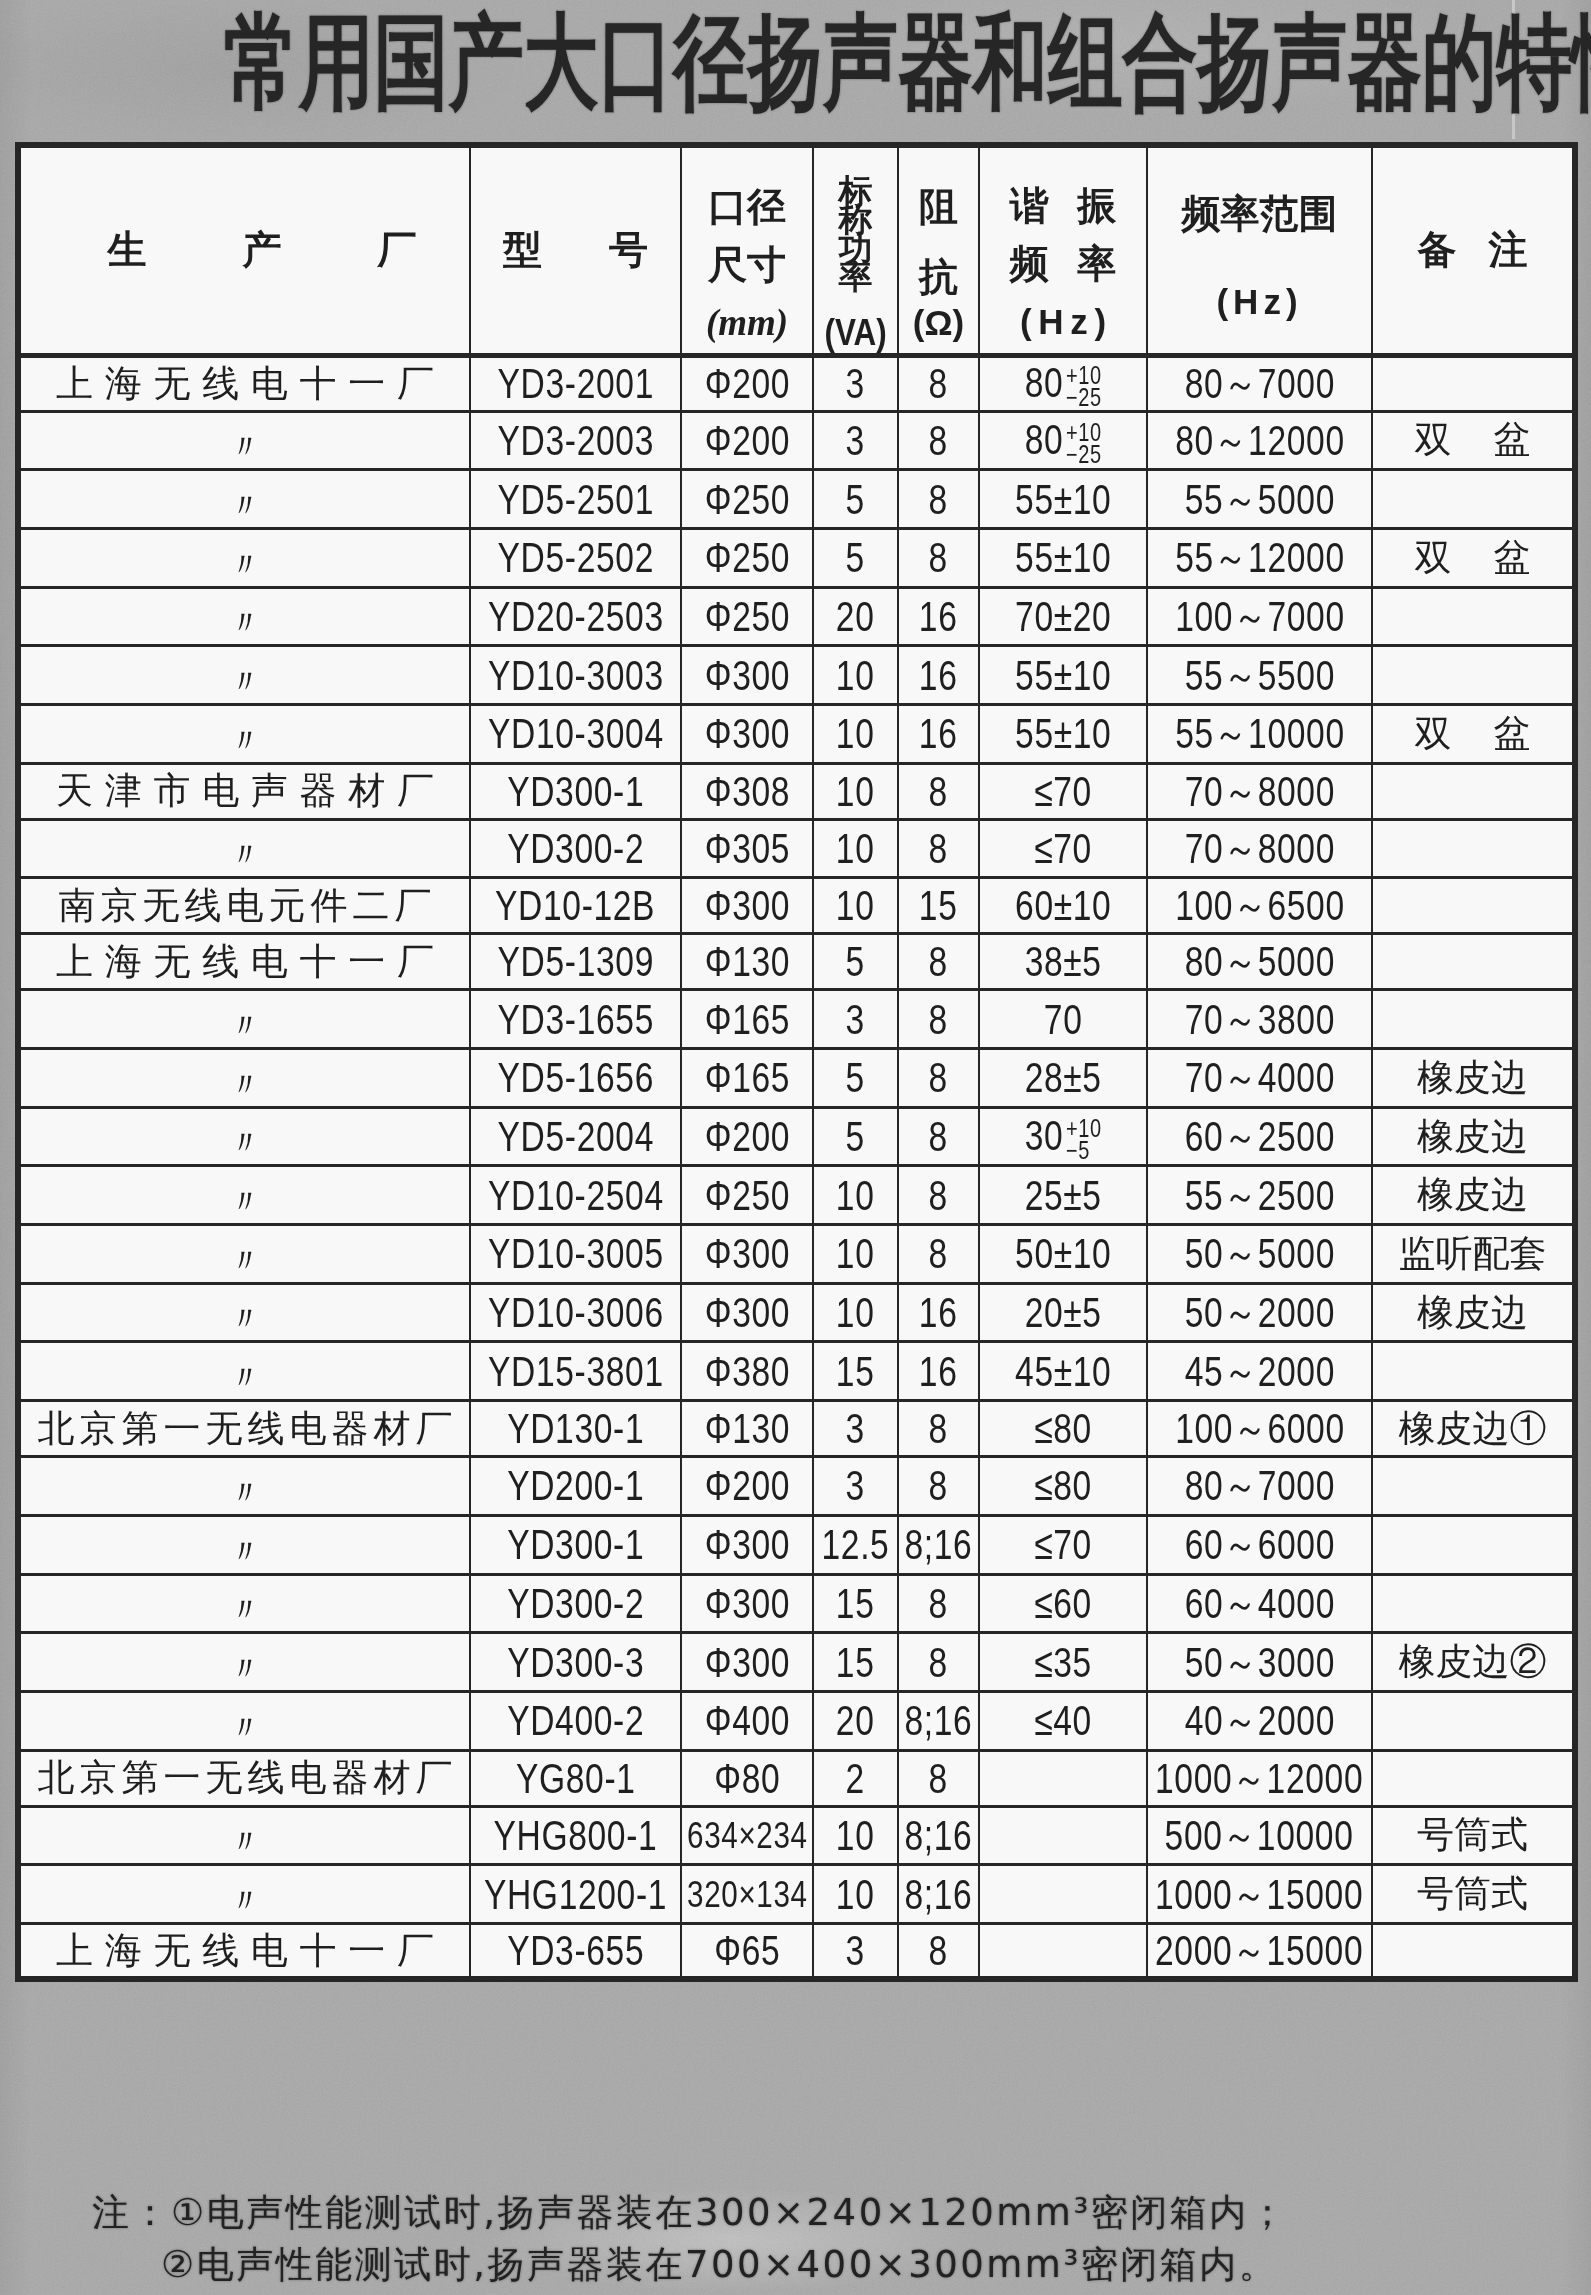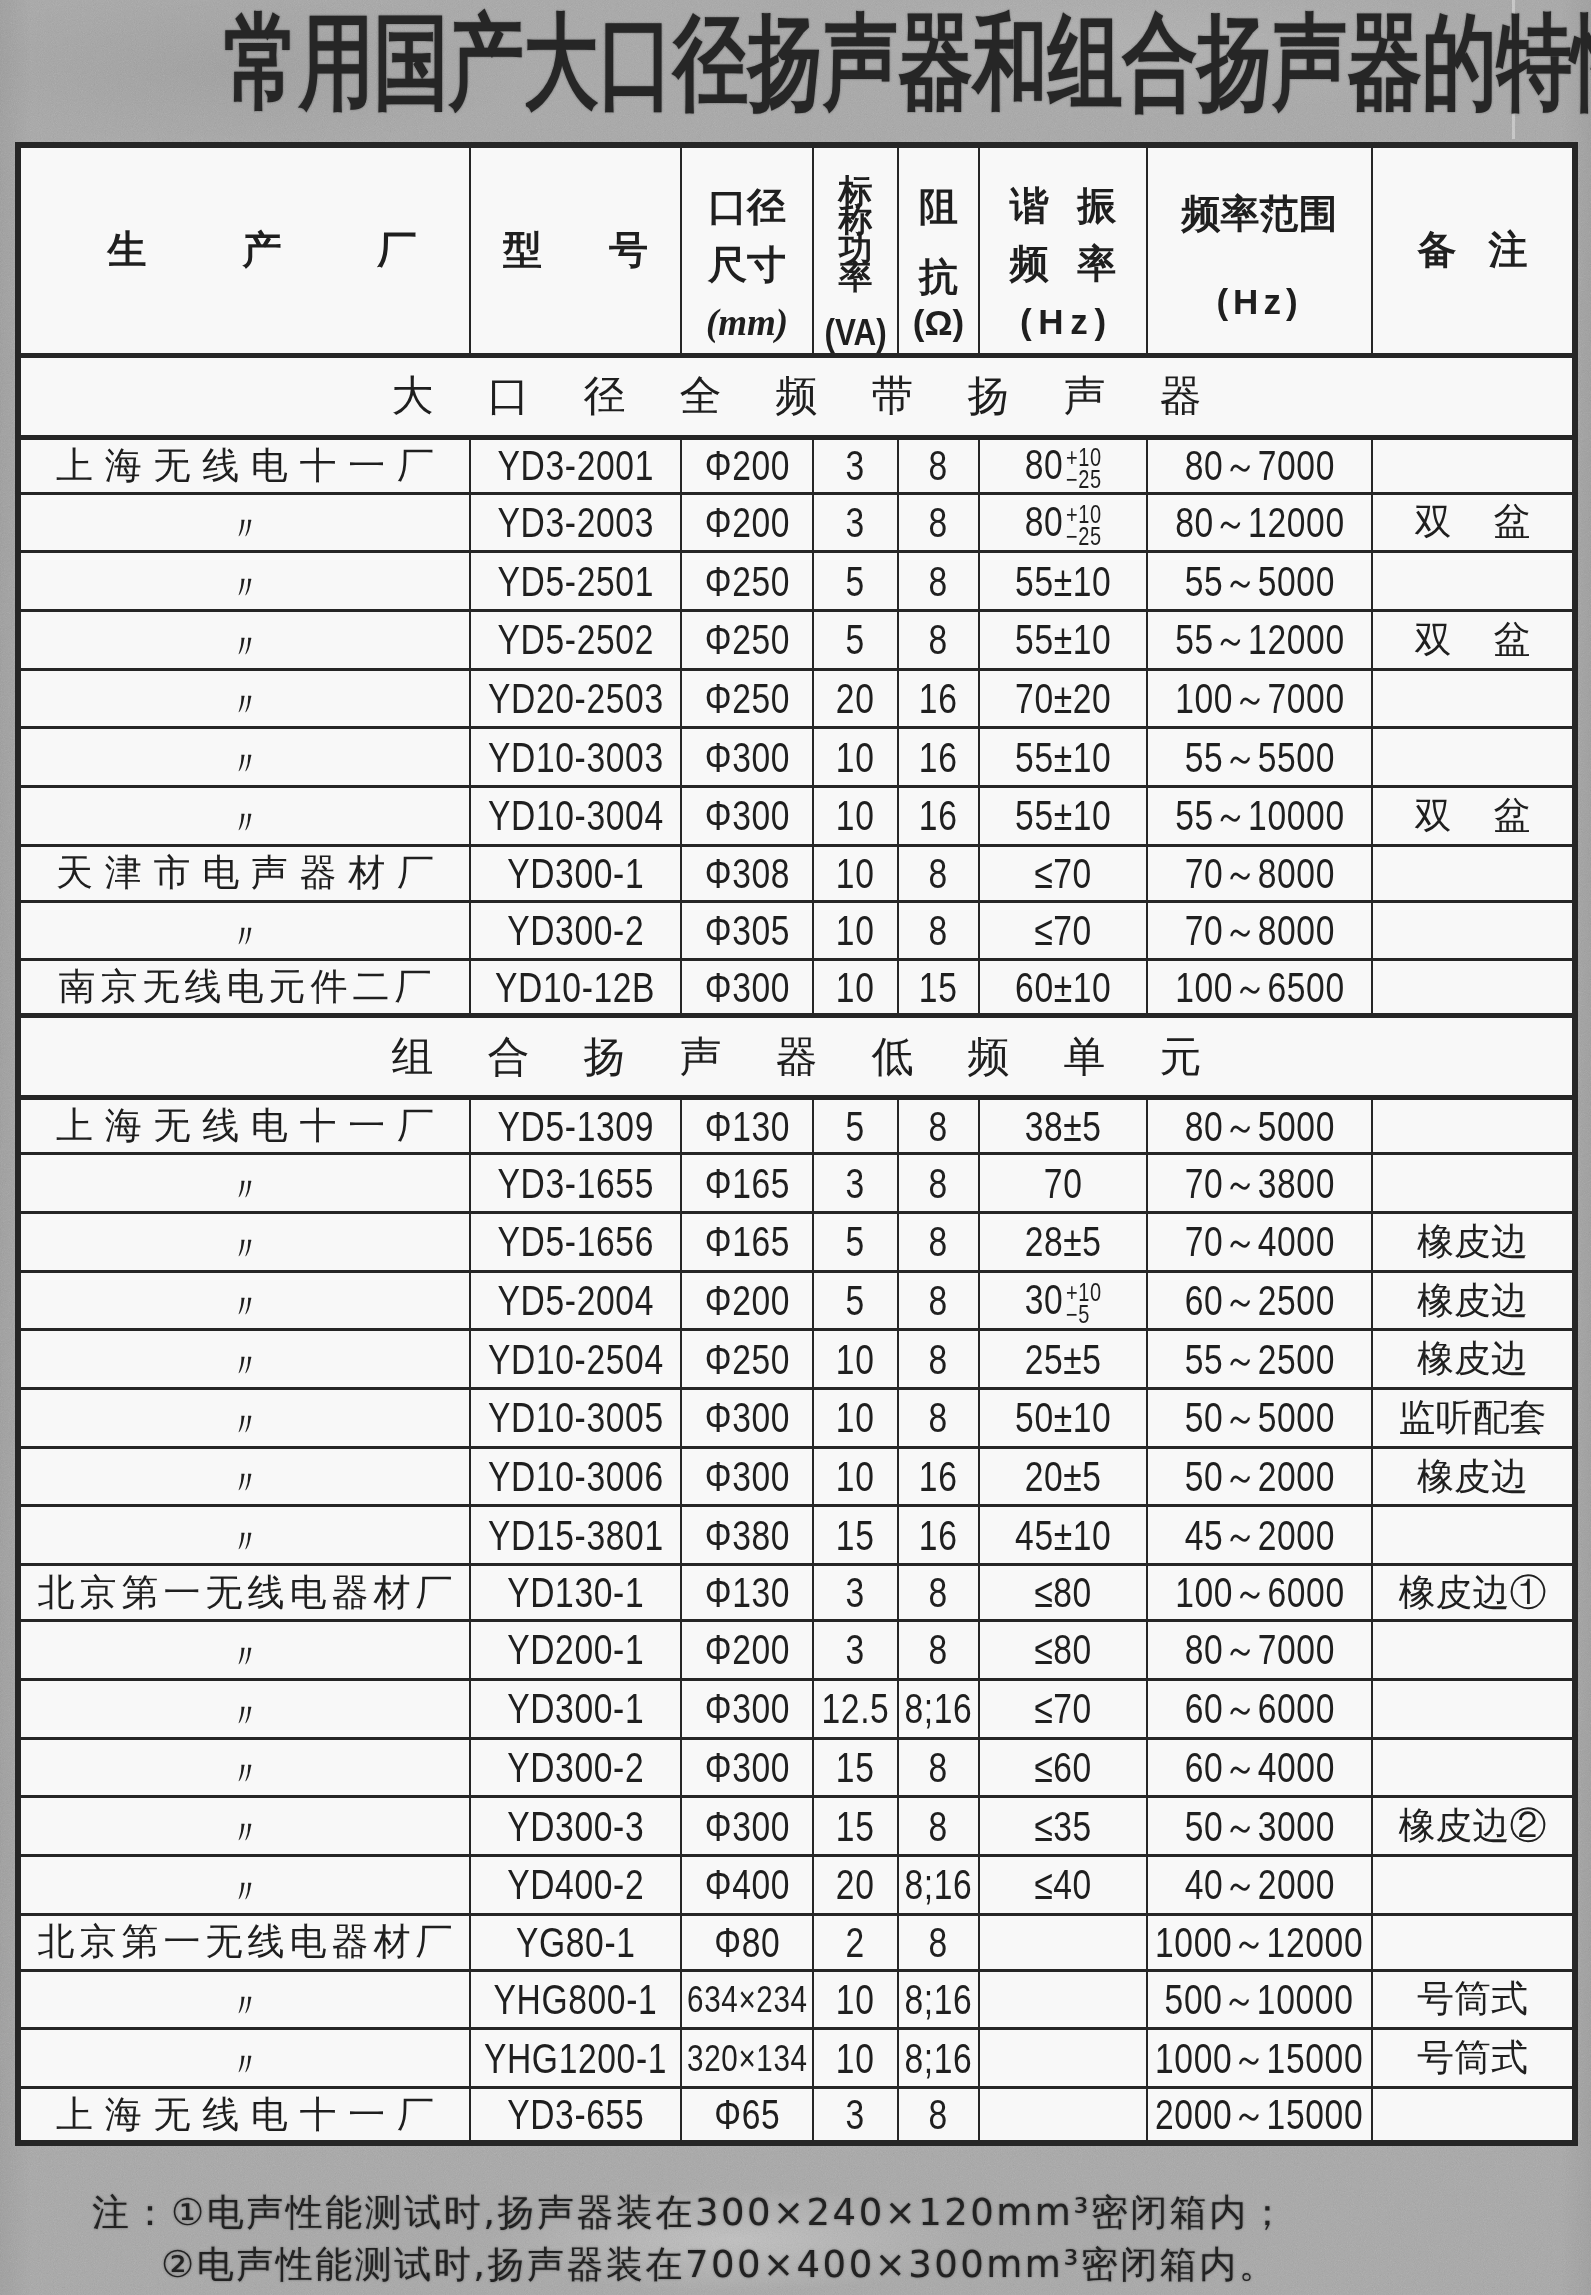--- a/index.html
+++ b/index.html
@@ -146,27 +146,20 @@
             </div>
           </th>
           <th class="h h7">
             <div class="hwrap">
               <span class="hl hl0">备注</span>
             </div>
           </th>
         </tr>
       </thead>
     <tbody>
-        <tr class="sec">
-          <td class="sec-title" colspan="8">
-            <div class="in">
-              <span>大口径全频带扬声器</span>
-            </div>
-          </td>
-        </tr>
         <tr class="row">
           <td class="c c0">
             <div class="in">
               <span class="cjk">上海无线电十一厂</span>
             </div>
           </td>
           <td class="c c1">
             <div class="in">
               <span class="num">YD3-2001</span>
             </div>
@@ -576,27 +569,20 @@
             </div>
           </td>
           <td class="c c6">
             <div class="in">
               <span class="num">100～6500</span>
             </div>
           </td>
           <td class="c c7">
             <div class="in">
               <span class="cjk"></span>
-            </div>
-          </td>
-        </tr>
-        <tr class="sec">
-          <td class="sec-title" colspan="8">
-            <div class="in">
-              <span>组合扬声器低频单元</span>
             </div>
           </td>
         </tr>
         <tr class="row">
           <td class="c c0">
             <div class="in">
               <span class="cjk">上海无线电十一厂</span>
             </div>
           </td>
           <td class="c c1">

